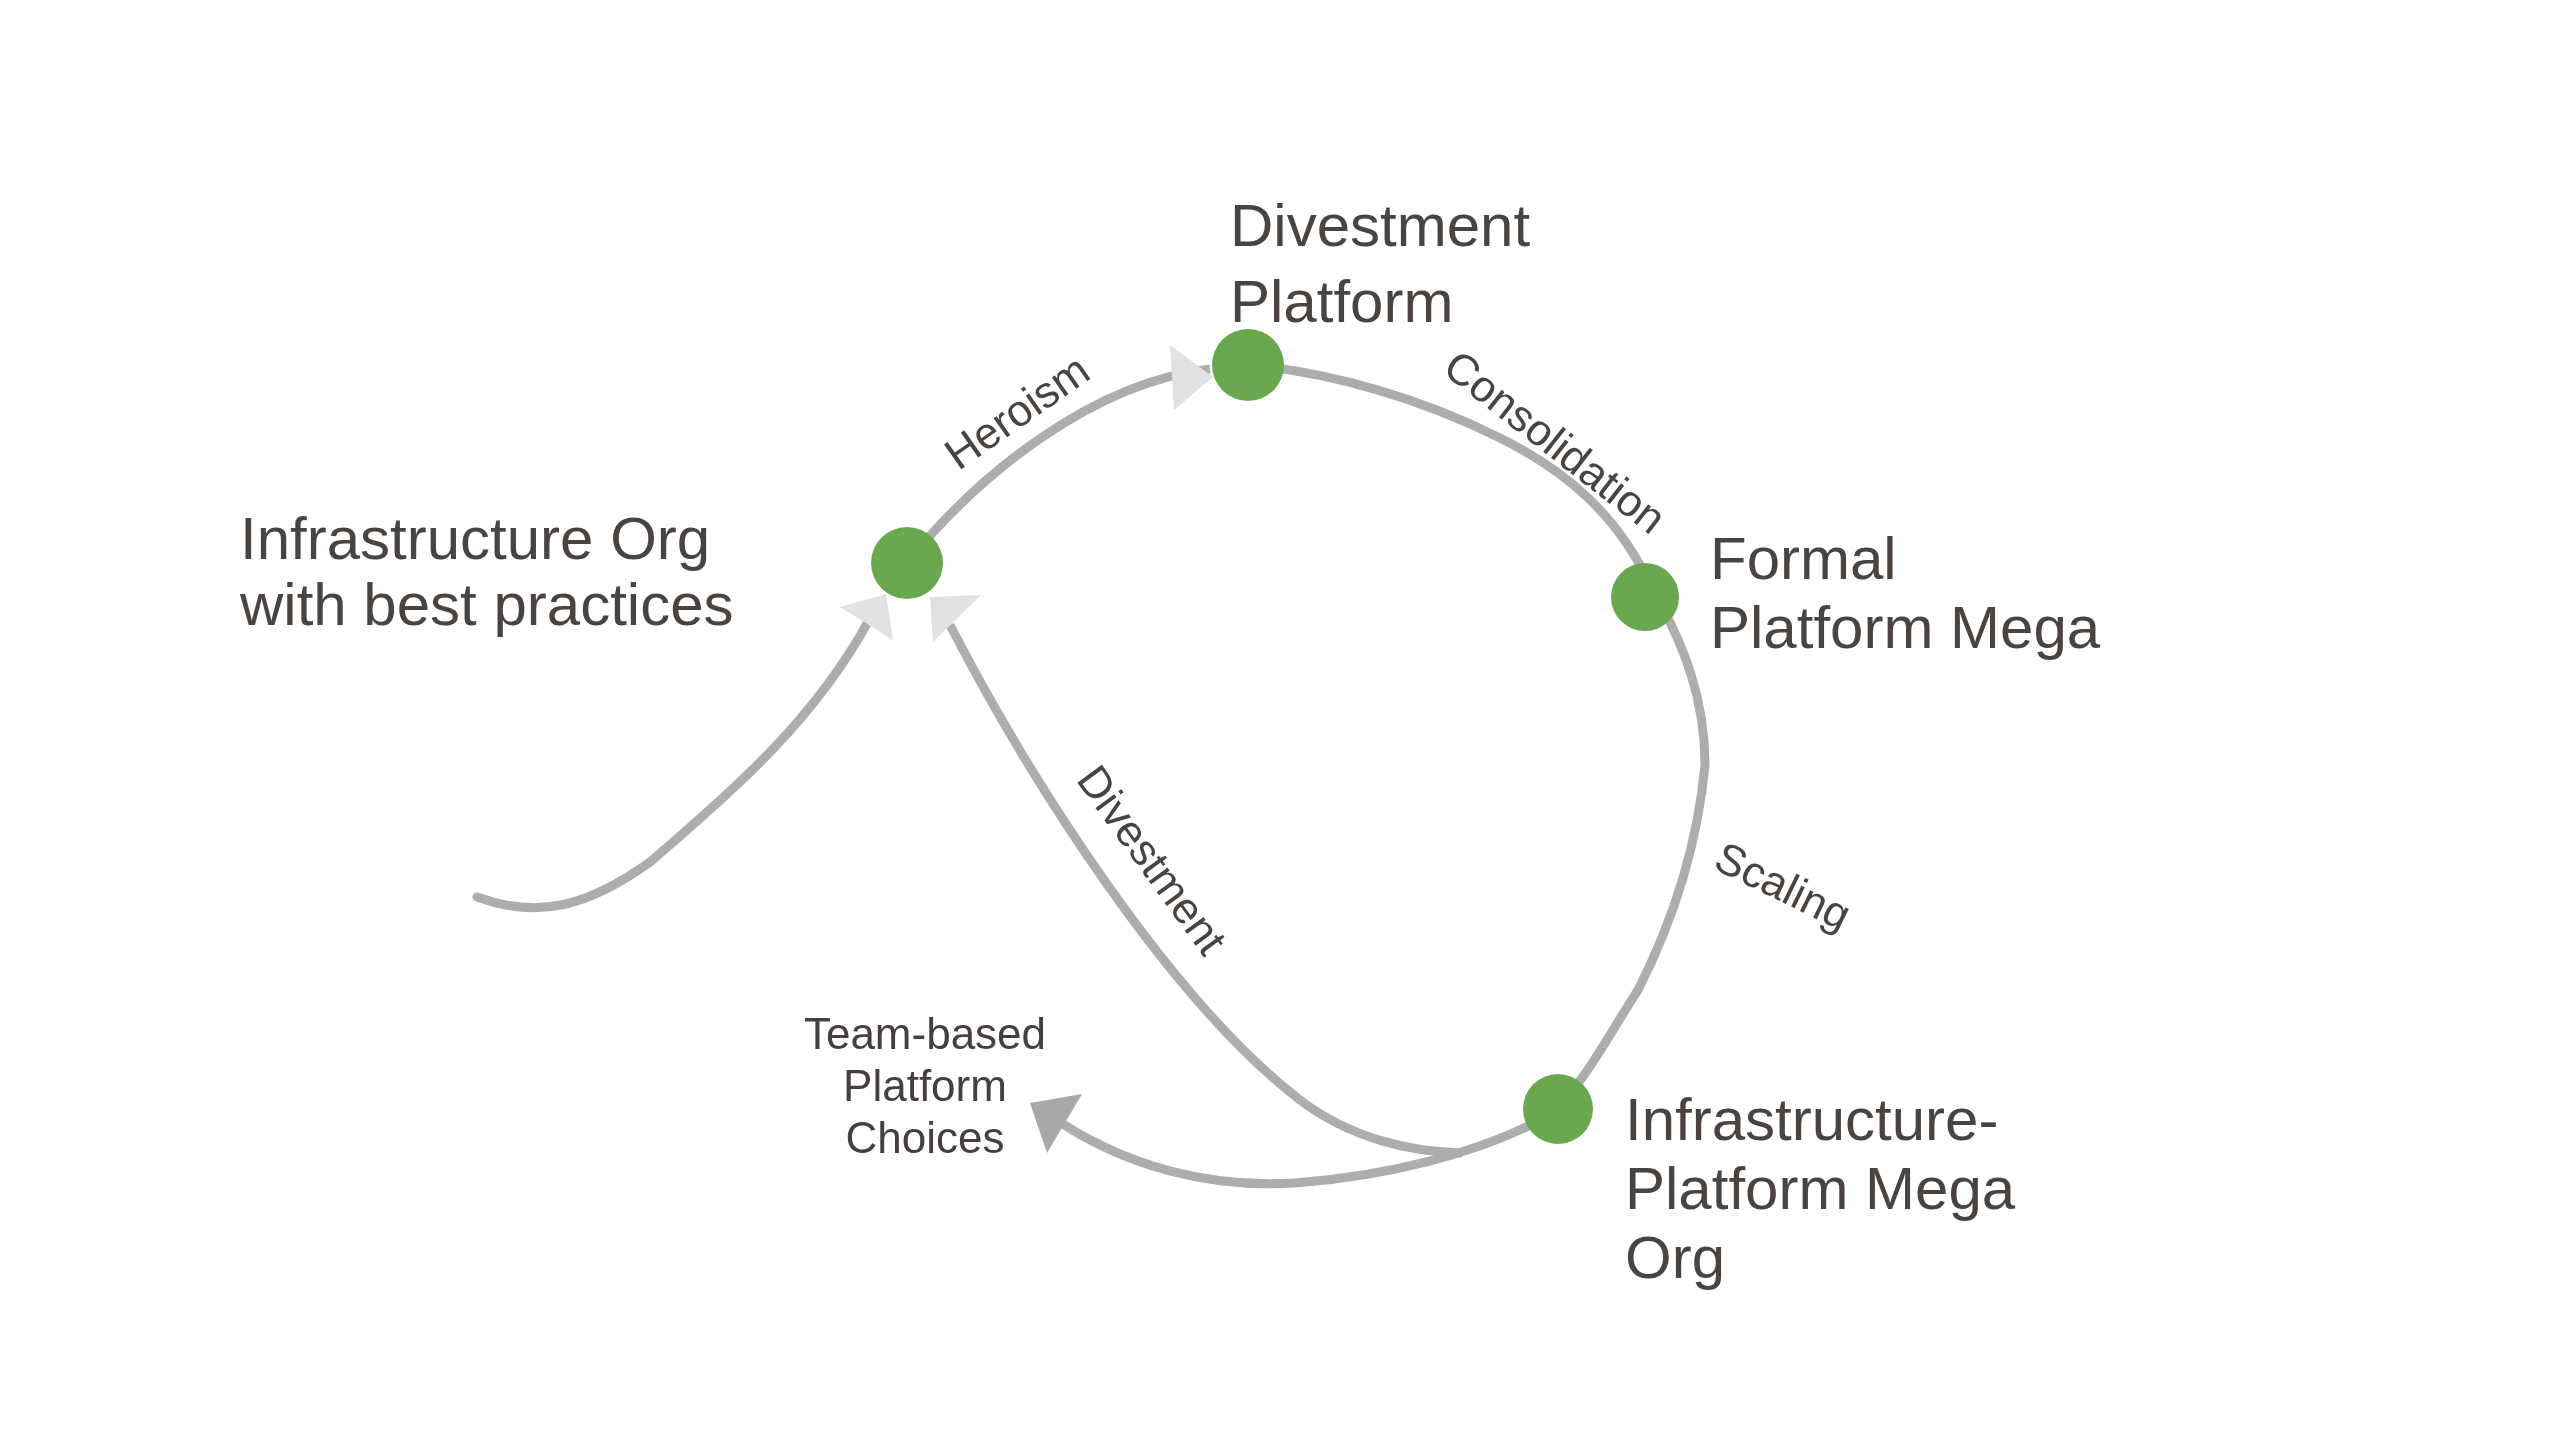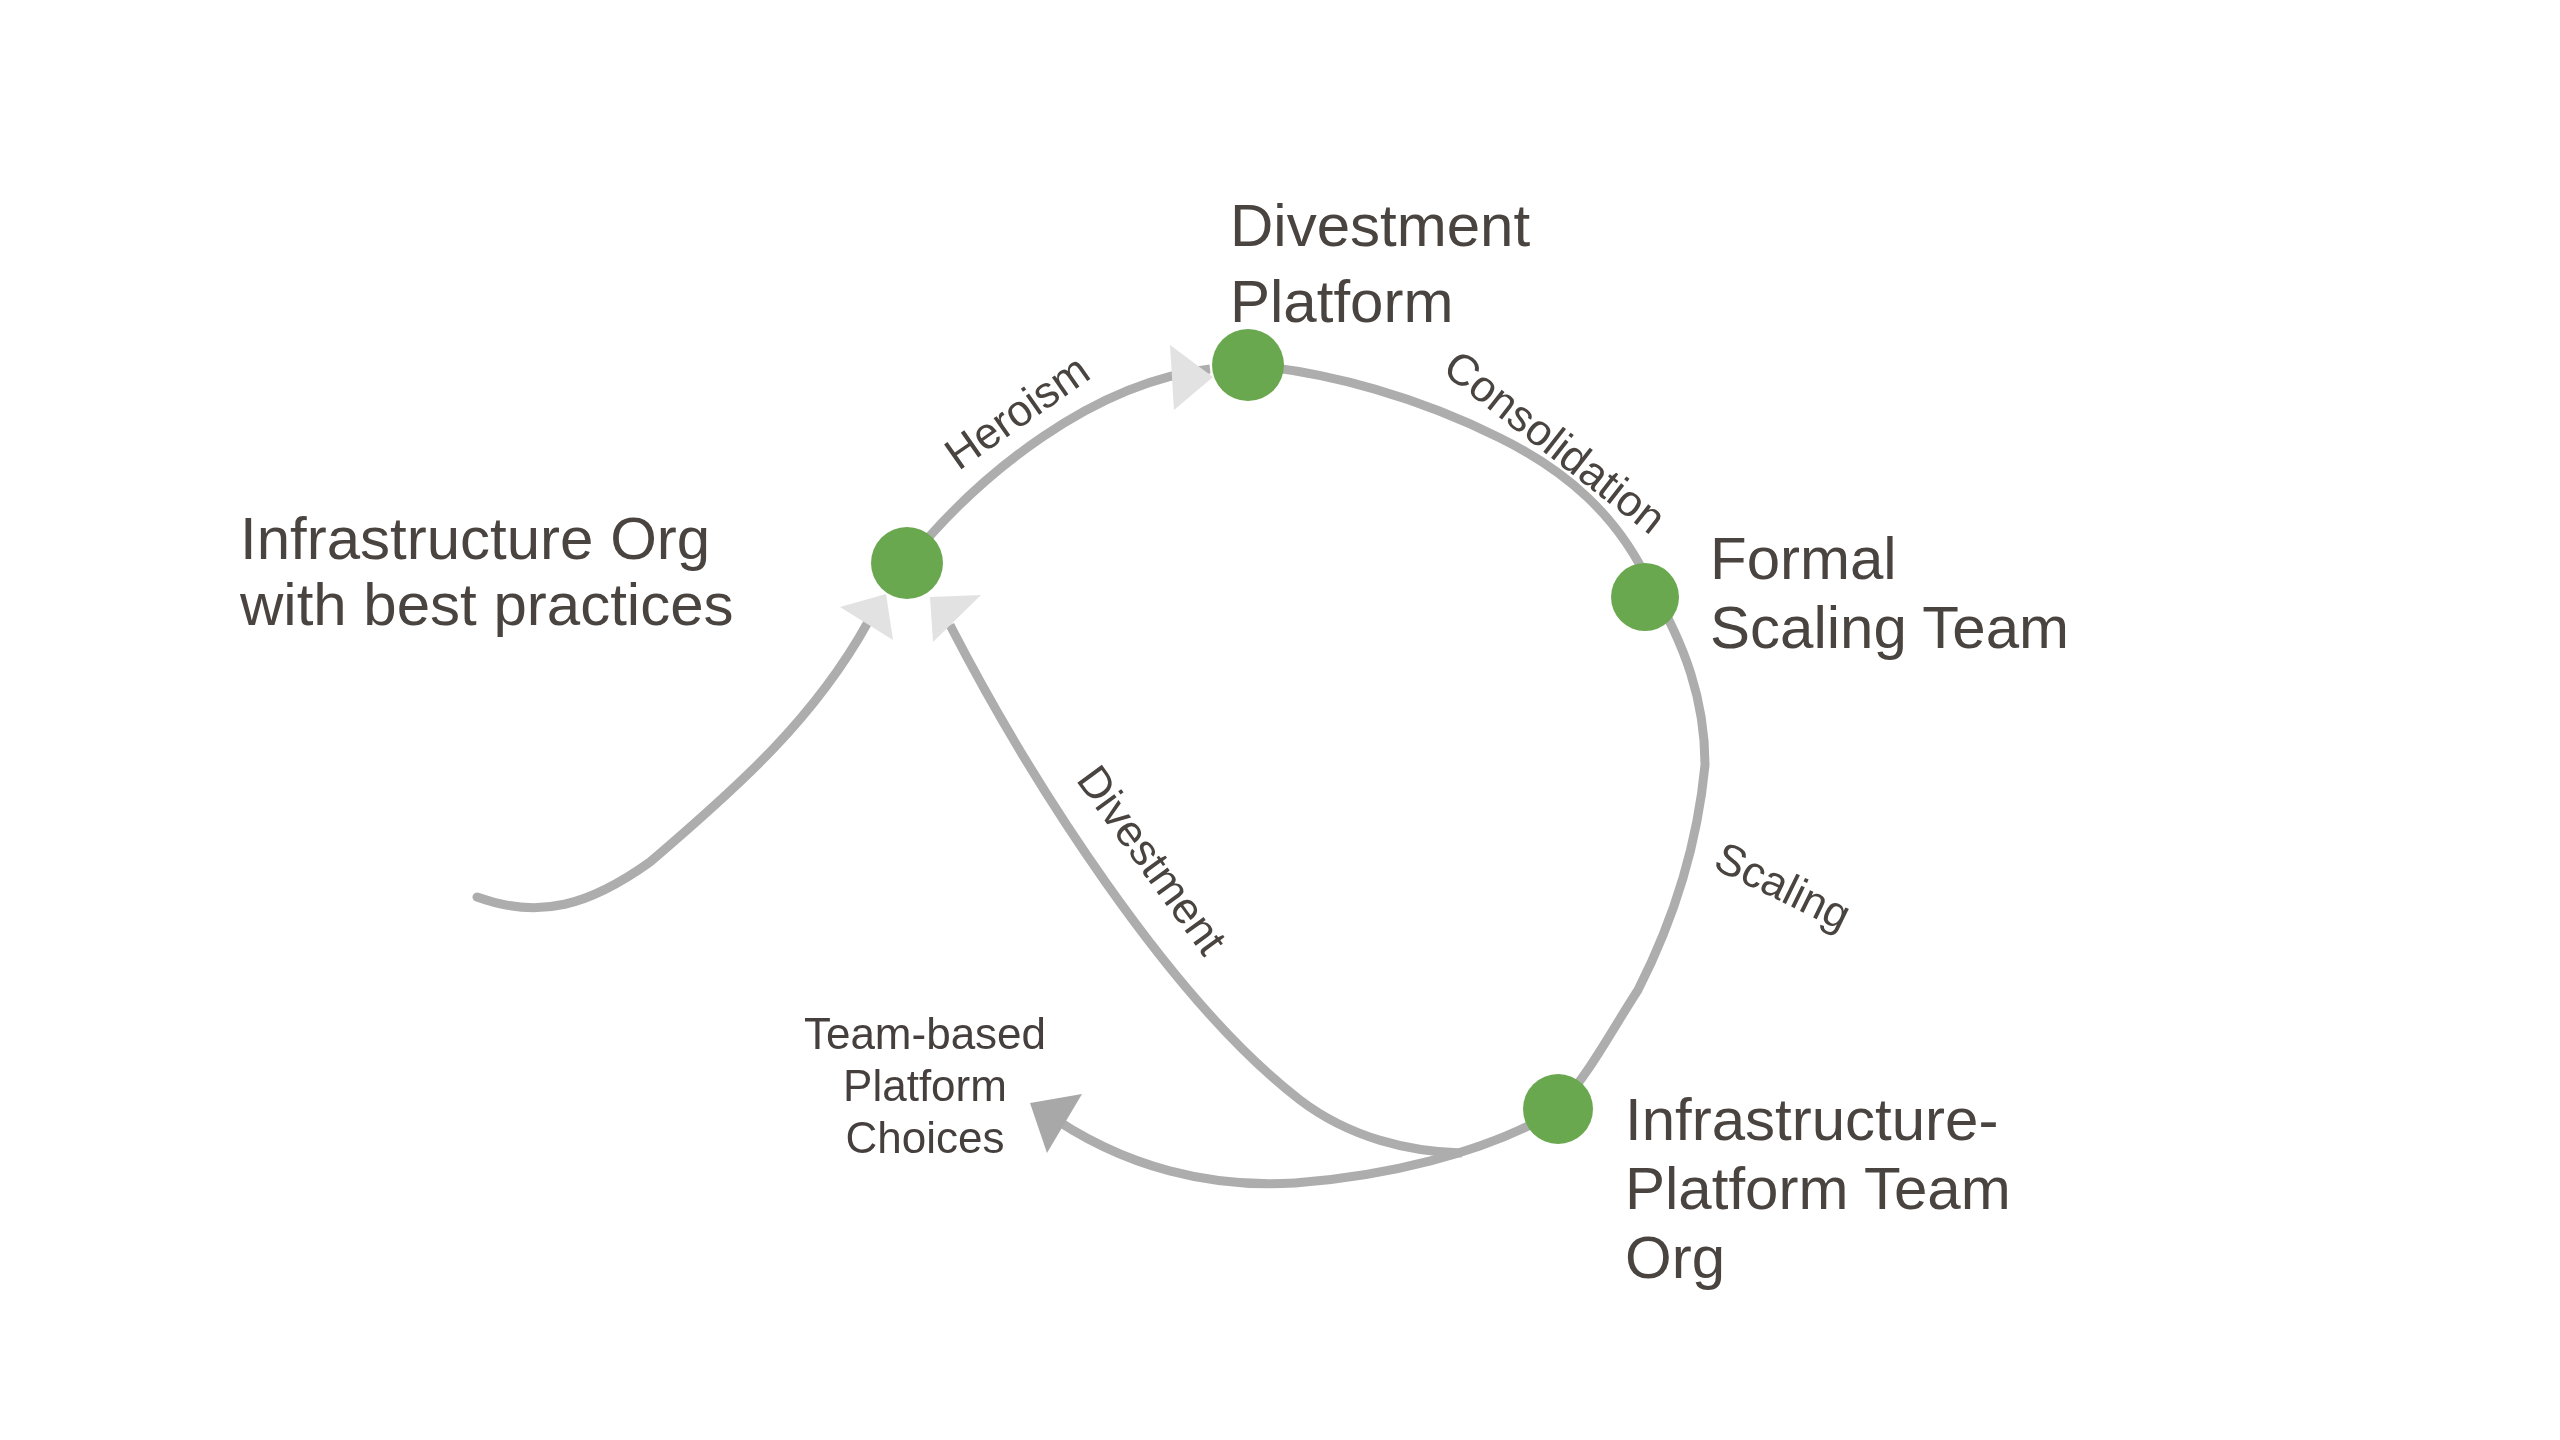--- a/index.html
+++ b/index.html
@@ -85,24 +85,24 @@
     <circle cx="1558" cy="1109" r="35" fill="#6aa84f"></circle>
   </svg>
 
   <div class="node-label align-right" style="left:240px; top:504px; width:603px;">Infrastructure Org</div>
   <div class="node-sublabel align-right" style="left:240px; top:580px; width:603px;">with best practices</div>
 
   <div class="node-label grassroots" style="left:1230px; top:188px;">Divestment
 Platform</div>
 
   <div class="node-label" style="left:1710px; top:524px;">Formal
-Scaling Team</div>
+Platform Mega</div>
 
   <div class="node-label" style="left:1625px; top:1085px;">Infrastructure-
-Platform Team
+Platform Mega
 Org</div>
 
   <div class="transition-label" style="left:1017px; top:412px; --rot:-35deg;">Heroism</div>
   <div class="transition-label" style="left:1555px; top:442px; --rot:38deg;">Consolidation</div>
   <div class="transition-label" style="left:1783px; top:886px; --rot:26deg;">Scaling</div>
   <div class="transition-label" style="left:1152px; top:860px; --rot:54deg;">Divestment</div>
 
   <div class="annotation-label" style="left:775px; top:1008px; width:300px;">Team-based
 Platform
 Choices</div>

